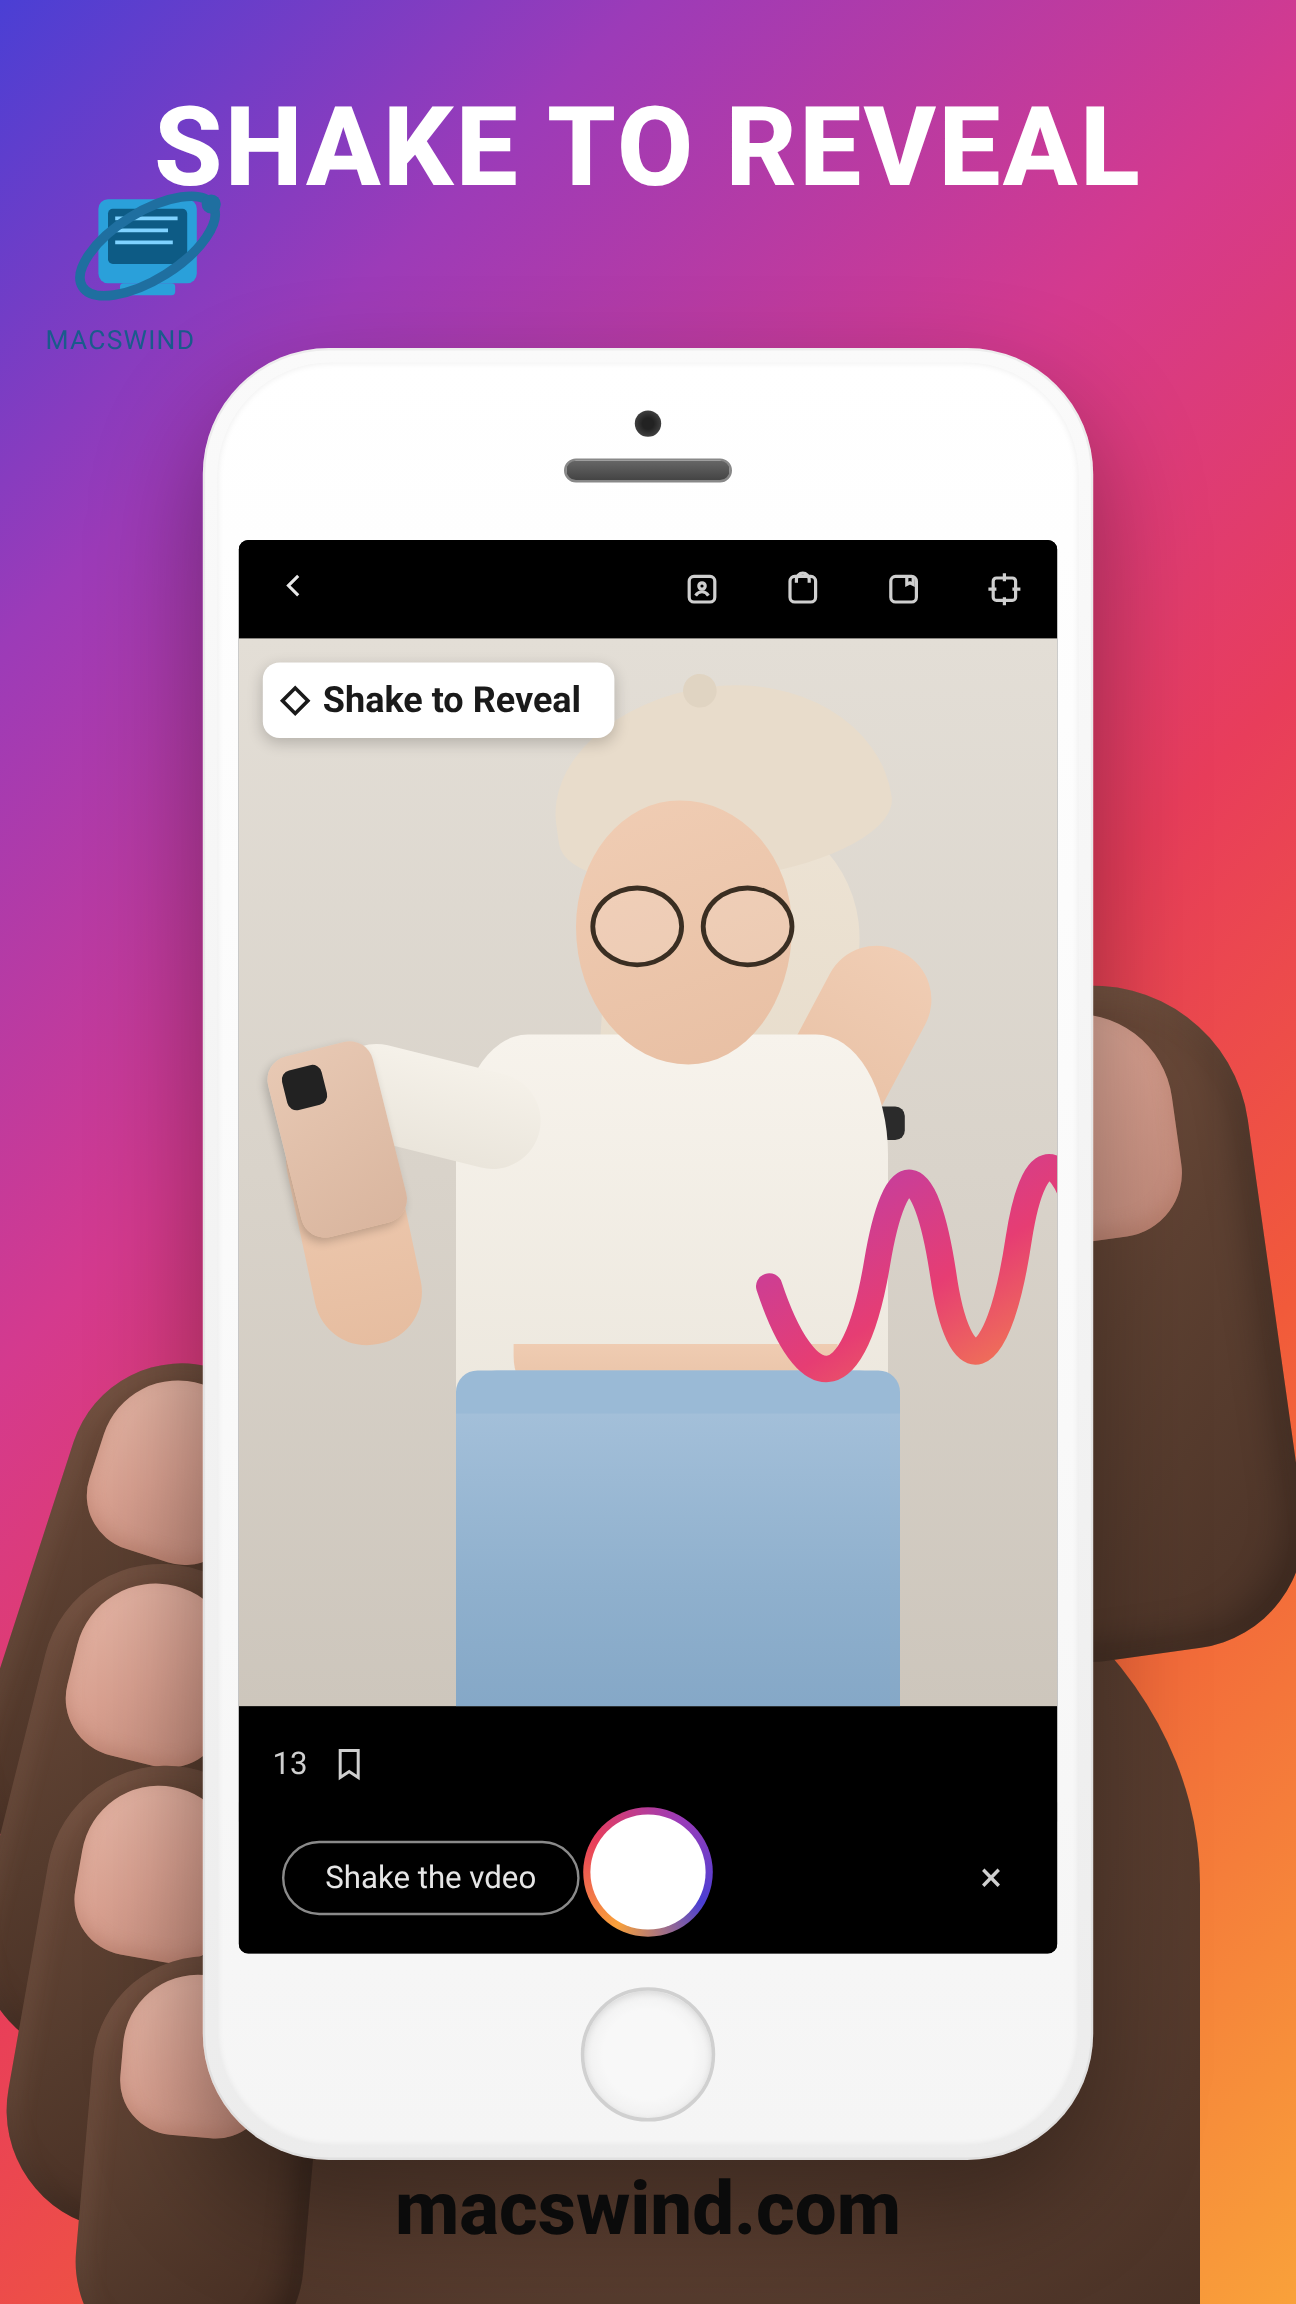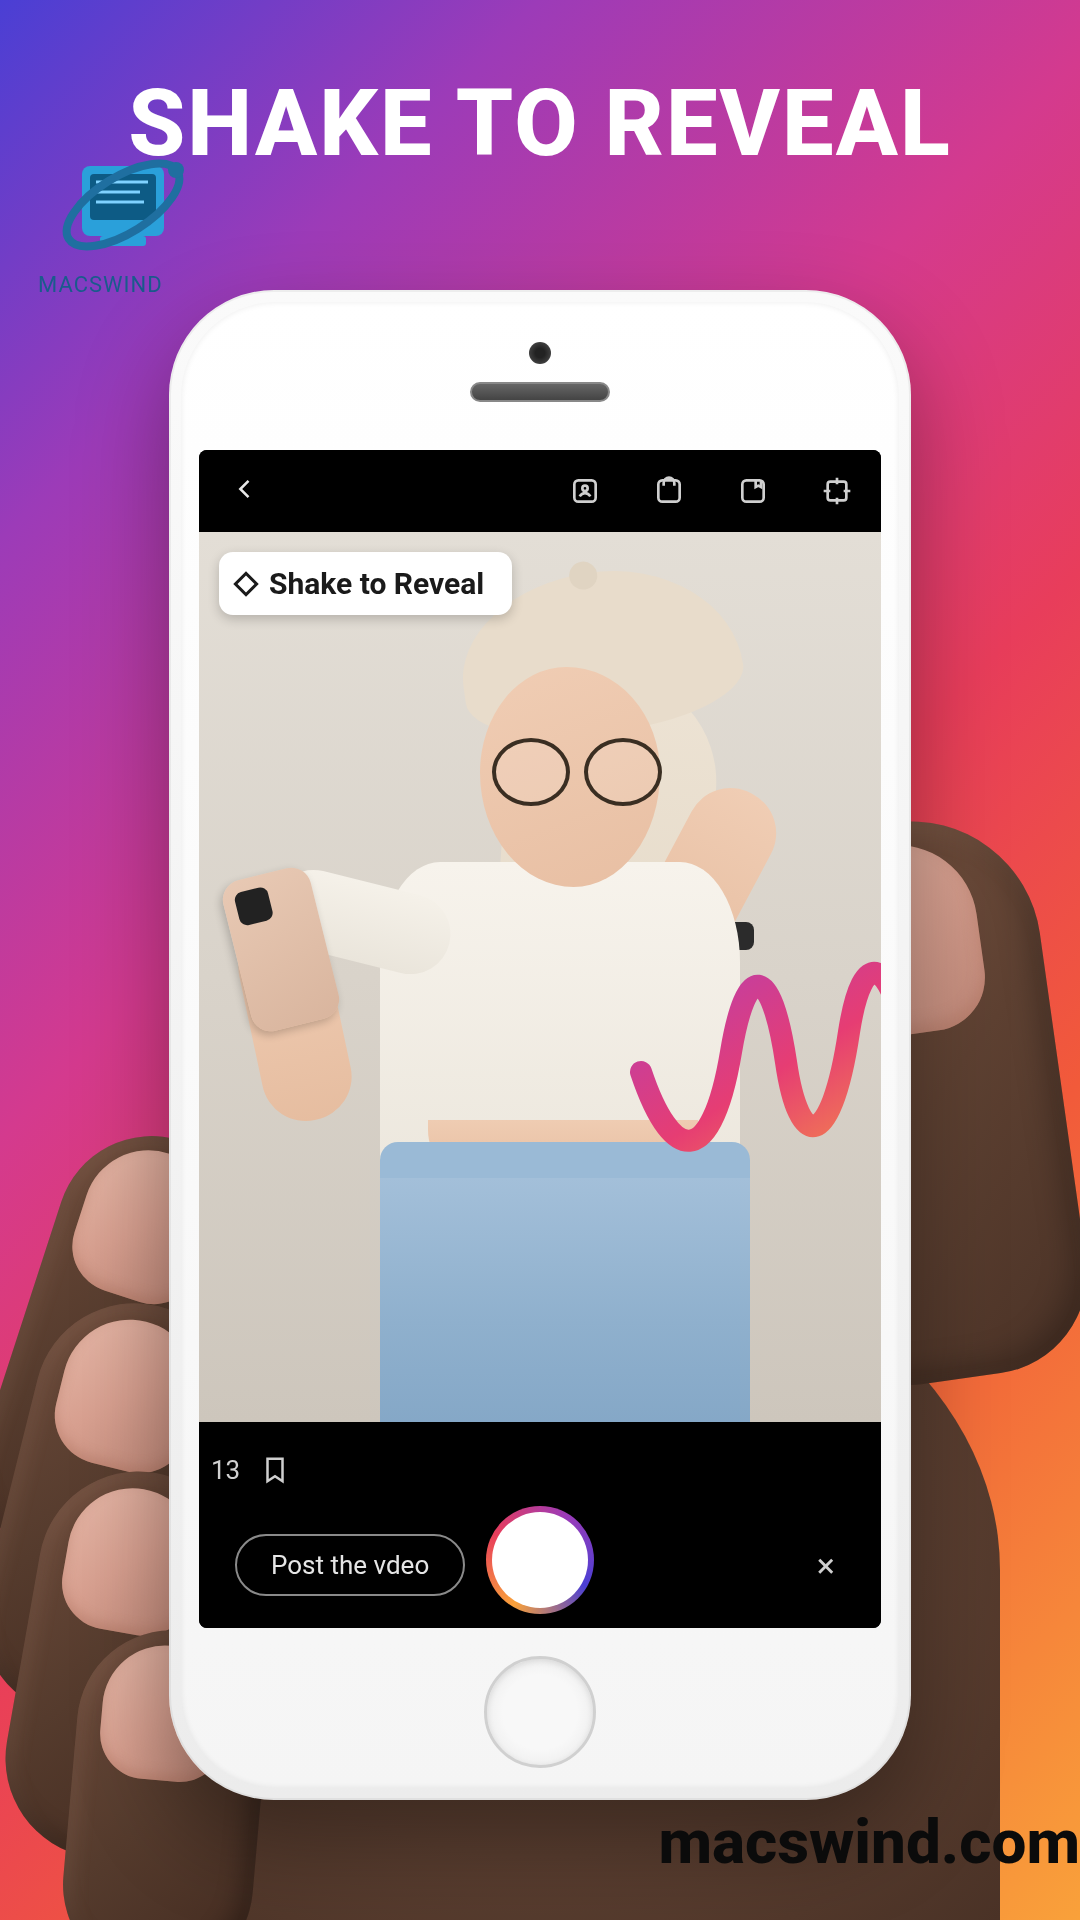--- a/index.html
+++ b/index.html
@@ -74,35 +74,35 @@
 .watch{position:absolute;top:350px;left:442px;width:52px;height:28px;background:#2b2b2b;border-radius:8px;}
 .jeans{position:absolute;top:570px;left:120px;width:370px;height:360px;background:linear-gradient(180deg,#a8c3dc 0%,#8fb0cd 50%,#7da1c2 100%);border-radius:34px 34px 40px 40px;}
 .jeans::before{content:"";position:absolute;top:0;left:0;width:100%;height:36px;background:#9abad6;border-radius:18px 18px 0 0;}
 .midriff{position:absolute;top:548px;left:168px;width:270px;height:60px;background:linear-gradient(180deg,#efccb2 0%,#e6bda0 100%);border-radius:0 0 50px 50px;}
 
 
 .wave{position:absolute;top:370px;right:-40px;width:300px;height:300px;}
 .wave svg{width:100%;height:100%;}
 
 
-.bstrip{position:absolute;left:0;right:0;bottom:110px;height:96px;background:#000;display:flex;align-items:center;padding:0 12px;gap:20px;color:#d8d8d8;}
+.bstrip{position:absolute;left:0;right:0;bottom:110px;height:96px;background:#000;display:flex;align-items:center;padding:0 28px;gap:20px;color:#d8d8d8;}
 .bnum{font-size:26px;color:#d0d0d0;}
 .btxt{font-size:25px;color:#d0d0d0;flex:1;white-space:nowrap;overflow:hidden;}
 .bmark{width:30px;height:34px;cursor:pointer;}
 .bmark svg{width:100%;height:100%;stroke:#cfcfcf;fill:none;stroke-width:2;}
 
 
 .ctrl{position:absolute;left:0;right:0;bottom:0;height:126px;background:#000;display:flex;align-items:center;padding:0 36px;}
 .post-btn{border:2px solid #8a8a8a;border-radius:32px;padding:14px 34px;font-size:26px;color:#e6e6e6;cursor:pointer;}
 .shutter-wrap{position:absolute;left:50%;transform:translateX(-50%);bottom:14px;width:108px;height:108px;border-radius:50%;padding:6px;background:conic-gradient(from 210deg,#f9a13a,#e83d5b,#9c3bb8,#4a3fd4,#f9a13a);cursor:pointer;}
 .shutter{width:100%;height:100%;border-radius:50%;background:#fff;}
 .closebtn{margin-left:auto;font-size:34px;color:#cfcfcf;cursor:pointer;padding:10px;}
 
 
-.footer{position:absolute;bottom:42px;left:0;right:0;text-align:right;font-size:62px;font-weight:800;color:#0b0b0b;}
+.footer{position:absolute;bottom:42px;left:0;right:0;text-align:center;font-size:62px;font-weight:800;color:#0b0b0b;}
 </style>
 </head>
 <body>
 
 <div class="canvas">
   <div class="title">SHAKE TO REVEAL</div>
 
   <div class="logo">
     <svg viewBox="0 0 150 150">
       <rect x="34" y="36" width="82" height="70" rx="8" fill="#2aa0da"></rect>
@@ -205,21 +205,21 @@
       </div>
 
       <div class="bstrip">
         <span class="bnum">13</span>
         <span class="bmark"><svg viewBox="0 0 24 24">
               <path d="M6 3h12v18l-6-4-6 4z"></path>
             </svg></span>
       </div>
 
       <div class="ctrl">
-        <div class="post-btn"><span>Post the vdeo</span></div>
+        <div class="post-btn"><span>Shake the vdeo</span></div>
         <div class="shutter-wrap">
             <div class="shutter"></div>
           </div>
         <span class="closebtn">×</span>
       </div>
 
     </div>
 
     <div class="home"></div>
   </div>

